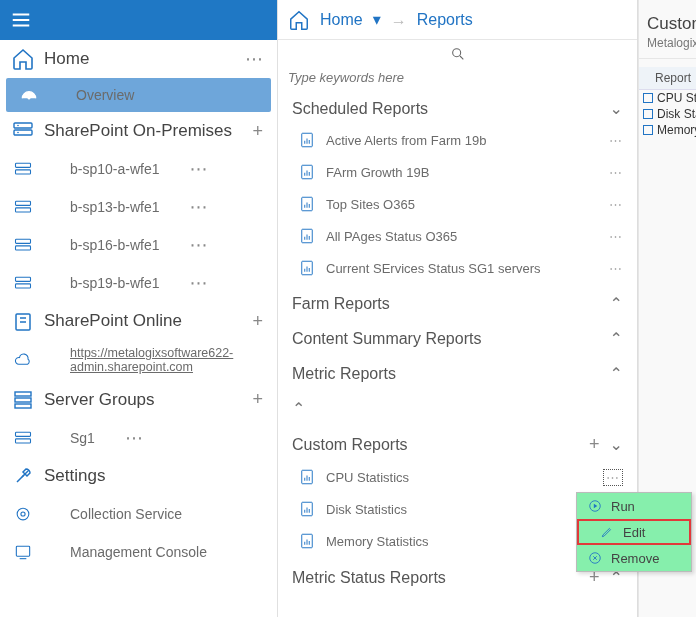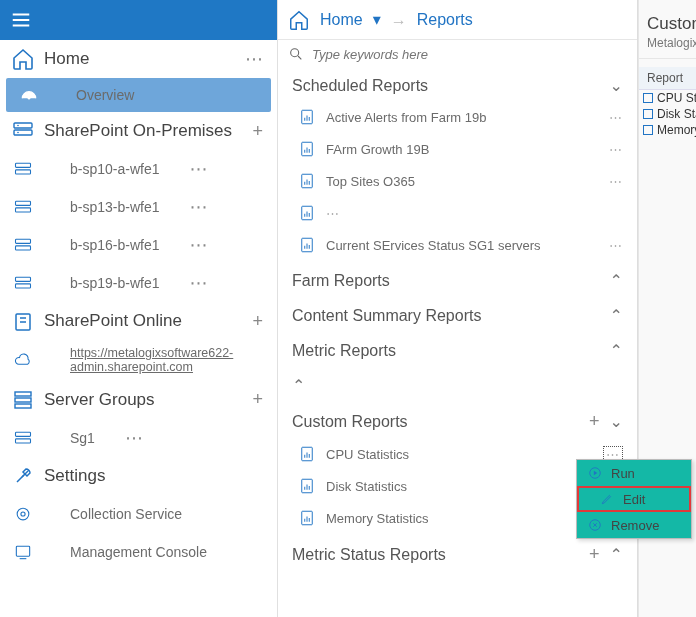--- a/index.html
+++ b/index.html
@@ -12,38 +12,38 @@
   .nav-row.section { font-size: 17px; color: #444; }
   .nav-row.section .label { flex: 1; line-height: 1.15; }
   .nav-row.child { padding-left: 10px; font-size: 14px; color: #6b6b6b; min-height: 34px; gap: 26px; }
   .nav-row .icon { width: 26px; height: 26px; display:flex; align-items:center; justify-content:center; margin-right: 8px; flex-shrink:0; }
   .nav-row .action { color: #888; font-size: 18px; padding: 0 4px; }
   .overview { background: #6ea6da; color: #fff; border-radius: 2px; margin: 0 6px; min-height: 30px; padding: 4px 8px; }
   .overview .icon svg path, .overview .icon svg rect { stroke:#fff; fill:#fff; }
   .middle { flex: 1; display: flex; flex-direction: column; border-right: 1px solid #ddd; }
   .breadcrumb { height: 40px; display: flex; align-items: center; gap: 10px; padding: 0 10px; color: #2174c4; border-bottom: 1px solid #e6e6e6; font-size: 16px; }
   .breadcrumb .sep { color: #bbb; }
-  .search { display: flex; align-items: center; padding: 6px 10px 4px 10px; color: #888; gap: 8px; }
+  .search { display: flex; align-items: center; padding: 6px 10px 4px 10px; color: #888; gap: 8px; flex-direction: column; }
   .search input { border: none; outline: none; font-size: 13px; color: #666; font-style: italic; width: 100%; }
   .section-head { display:flex; align-items:center; padding: 10px 14px 6px 14px; font-size: 16px; color: #555; }
   .section-head .label { flex:1; }
   .section-head .chev { color:#777; }
   .section-head .plus { color:#888; margin-right: 10px; font-size: 18px; }
   .report-row { display:flex; align-items:center; padding: 4px 14px 4px 18px; color:#6b6b6b; font-size:13px; min-height: 32px; }
   .report-row .icon { width:22px; height:22px; margin-right: 8px; display:flex; align-items:center; justify-content:center; flex-shrink:0;}
   .report-row .label { flex:1; }
   .report-row .dots { color:#999; letter-spacing:1px; }
   .report-row .dots.selected { border: 1px dotted #555; padding: 0 2px; }
   .rightpanel { width: 58px; overflow:hidden; background:#f9f9f9; border-left:1px solid #e6e6e6; font-size:13px; }
   .rightpanel .title { font-size:17px; color:#444; padding: 14px 4px 0 8px; }
   .rightpanel .sub { color:#777; font-size:12px; padding: 2px 4px 8px 8px; border-bottom:1px solid #e6e6e6;}
-  .rightpanel .colhead { background:#eef3f8; padding:4px 8px; font-size:12px; color:#555; border-bottom:1px solid #dde; margin-top:8px;}
+  .rightpanel .colhead { background:#eef3f8; padding:4px 16px; font-size:12px; color:#555; border-bottom:1px solid #dde; margin-top:8px;}
   .rightpanel .item { padding: 1px 4px 1px 4px; font-size:12px; color:#333; display:flex; align-items:center; gap:4px; white-space:nowrap; }
   .rightpanel .item .sq { width:10px; height:10px; border:1px solid #2174c4; flex-shrink:0; }
-  .context-menu { position:absolute; left:576px; top:459px; width:116px; background:#14b8a6; border:1px solid #bbb; box-shadow: 2px 2px 4px rgba(0,0,0,0.15); font-size:13px; }
+  .context-menu { position:absolute; left:576px; top:492px; width:116px; background:#86efac; border:1px solid #bbb; box-shadow: 2px 2px 4px rgba(0,0,0,0.15); font-size:13px; }
   .context-menu .item { display:flex; align-items:center; gap:8px; padding: 5px 10px; color:#444; }
   .context-menu .item.hl { border:2px solid #e1393a; padding:3px 20px; }
   .context-menu .item .ico { width:16px; height:16px; display:flex; align-items:center; justify-content:center; color:#2174c4; }
   svg { display:block; }
 </style>
 </head>
 <body>
 
 <div class="sidebar">
   <div class="hamburger">
@@ -255,20 +255,21 @@
       <span class="label">Top Sites O365</span>
       <span class="dots">⋯</span>
     </div>
   <div class="report-row">
       <span class="icon">
         <svg width="18" height="18" viewBox="0 0 24 24">
           <rect x="5" y="3" width="14" height="18" rx="1" fill="none" stroke="#2174c4" stroke-width="1.3"></rect>
           <path d="M9 17v-4m3 4v-7m3 7v-5" stroke="#2174c4" stroke-width="1.3"></path>
         </svg>
       </span>
+      <span class="label">All PAges Status O365</span>
       <span class="dots">⋯</span>
     </div>
   <div class="report-row">
       <span class="icon">
         <svg width="18" height="18" viewBox="0 0 24 24">
           <rect x="5" y="3" width="14" height="18" rx="1" fill="none" stroke="#2174c4" stroke-width="1.3"></rect>
           <path d="M9 17v-4m3 4v-7m3 7v-5" stroke="#2174c4" stroke-width="1.3"></path>
         </svg>
       </span>
       <span class="label">Current SErvices Status SG1 servers</span>

